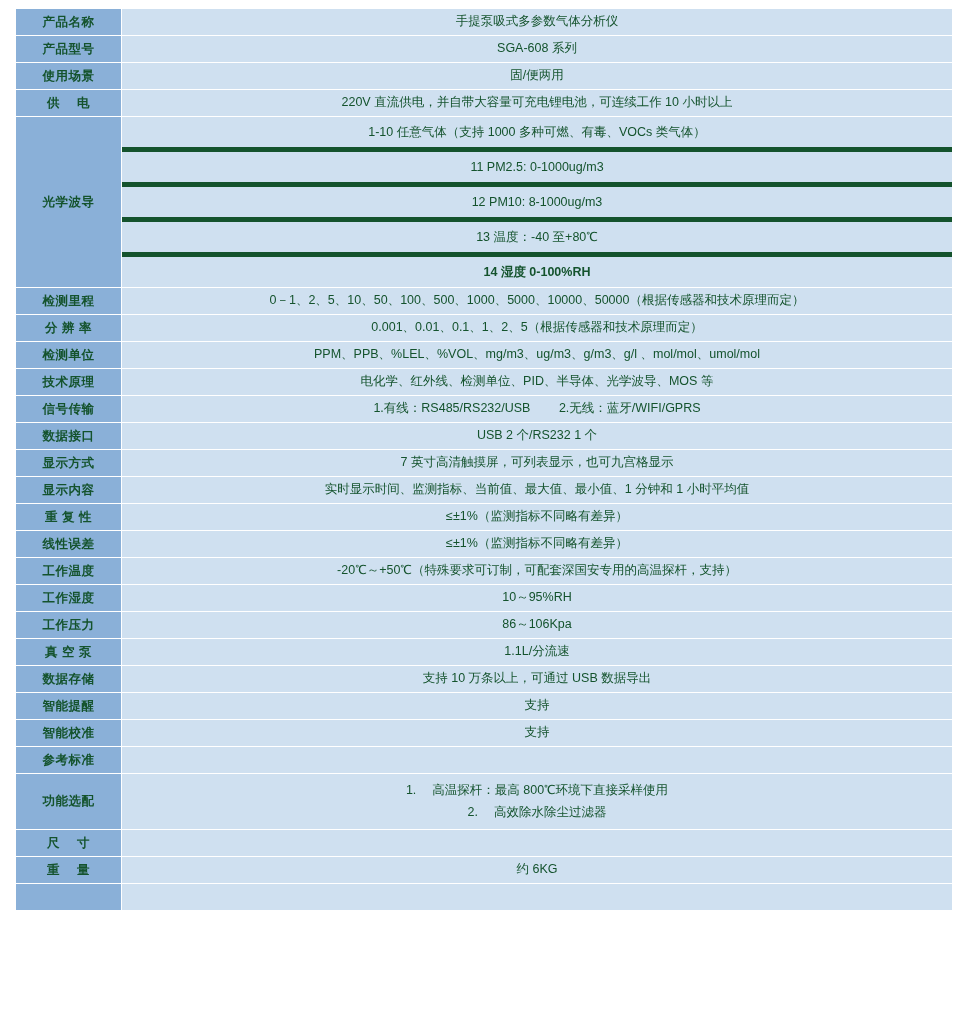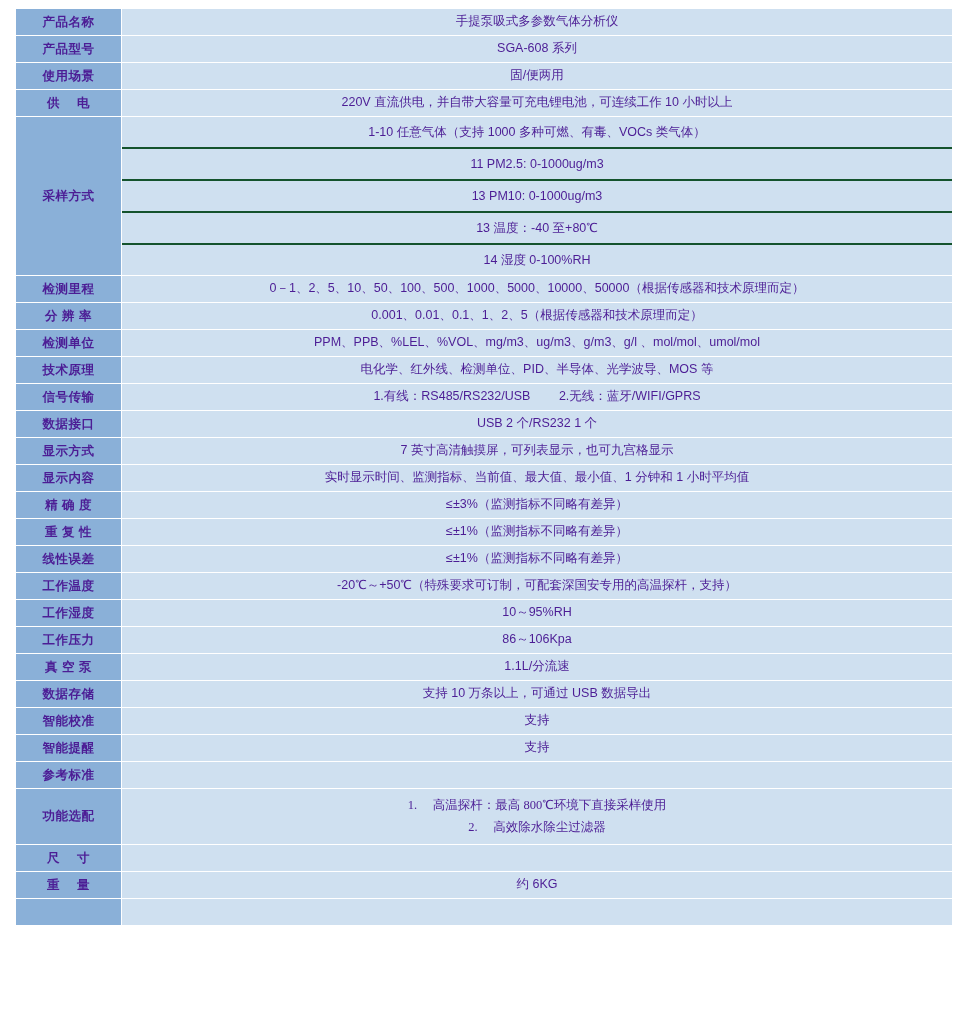--- a/index.html
+++ b/index.html
@@ -14,21 +14,21 @@
   table.spec {
     border-collapse: collapse;
     width: 938px;
     margin: 8px 15px 8px 15px;
     table-layout: fixed;
   }
   table.spec td {
     border: 1px solid #ffffff;
     vertical-align: middle;
     font-size: 12.5px;
-    color: #4c1d95;
+    color: #14532d;
     padding: 0;
   }
   td.label {
     width: 105px;
     background: #8ab0d8;
     text-align: center;
     font-weight: bold;
     letter-spacing: 0.5px;
     height: 26px;
     padding: 4px 2px;
@@ -40,35 +40,35 @@
     line-height: 1.55;
     height: 26px;
     text-align: center;
   }
   
   td.value.block {
     padding: 0;
   }
   .sub-row {
     padding: 6px 8px 5px 8px;
-    border-bottom: 2px solid #14532d;
+    border-bottom: 5px solid #14532d;
     line-height: 1.5;
     height: 19px;
     box-sizing: content-box;
   }
   .sub-row:last-child {
     border-bottom: none;
+    font-weight: bold;
   }
   .multiline {
     padding: 6px 8px 6px 8px;
     line-height: 1.72;
   }
   .multiline div {
     white-space: nowrap;
-    font-family: Liberation Serif, serif;
   }
   .fn-list {
     padding: 6px 8px 6px 8px;
     line-height: 1.8;
   }
   .fn-list div {
     white-space: nowrap;
   }
 </style>
 </head>
@@ -92,25 +92,25 @@
       <td class="value">固/便两用</td>
     </tr>
 
 
     <tr>
       <td class="label">供　 电</td>
       <td class="value">220V 直流供电，并自带大容量可充电锂电池，可连续工作 10 小时以上</td>
     </tr>
 
     <tr>
-      <td class="label">采样方式</td>
+      <td class="label">光学波导</td>
       <td class="value block">
         <div class="sub-row">1-10 任意气体（支持 1000 多种可燃、有毒、VOCs 类气体）</div>
         <div class="sub-row">11 PM2.5: 0-1000ug/m3</div>
-        <div class="sub-row">13 PM10: 0-1000ug/m3</div>
+        <div class="sub-row">12 PM10: 8-1000ug/m3</div>
         <div class="sub-row">13 温度：-40 至+80℃</div>
         <div class="sub-row">14 湿度 0-100%RH</div>
       </td>
     </tr>
 
     <tr>
       <td class="label">检测里程</td>
       <td class="value">0－1、2、5、10、50、100、500、1000、5000、10000、50000（根据传感器和技术原理而定）</td>
     </tr>
 
@@ -142,24 +142,20 @@
     <tr>
       <td class="label">显示方式</td>
       <td class="value">7 英寸高清触摸屏，可列表显示，也可九宫格显示</td>
     </tr>
 
     <tr>
       <td class="label">显示内容</td>
       <td class="value">实时显示时间、监测指标、当前值、最大值、最小值、1 分钟和 1 小时平均值</td>
     </tr>
 
-    <tr>
-      <td class="label">精 确 度</td>
-      <td class="value">≤±3%（监测指标不同略有差异）</td>
-    </tr>
 
     <tr>
       <td class="label">重 复 性</td>
       <td class="value">≤±1%（监测指标不同略有差异）</td>
     </tr>
 
     <tr>
       <td class="label">线性误差</td>
       <td class="value">≤±1%（监测指标不同略有差异）</td>
     </tr>
@@ -184,26 +180,26 @@
       <td class="label">真 空 泵</td>
       <td class="value">1.1L/分流速</td>
     </tr>
 
     <tr>
       <td class="label">数据存储</td>
       <td class="value">支持 10 万条以上，可通过 USB 数据导出</td>
     </tr>
 
     <tr>
+      <td class="label">智能提醒</td>
+      <td class="value">支持</td>
+    </tr>
+
+    <tr>
       <td class="label">智能校准</td>
-      <td class="value">支持</td>
-    </tr>
-
-    <tr>
-      <td class="label">智能提醒</td>
       <td class="value">支持</td>
     </tr>
 
     <tr>
       <td class="label">参考标准</td>
       <td class="value"></td>
     </tr>
 
     <tr>
       <td class="label">功能选配</td>

